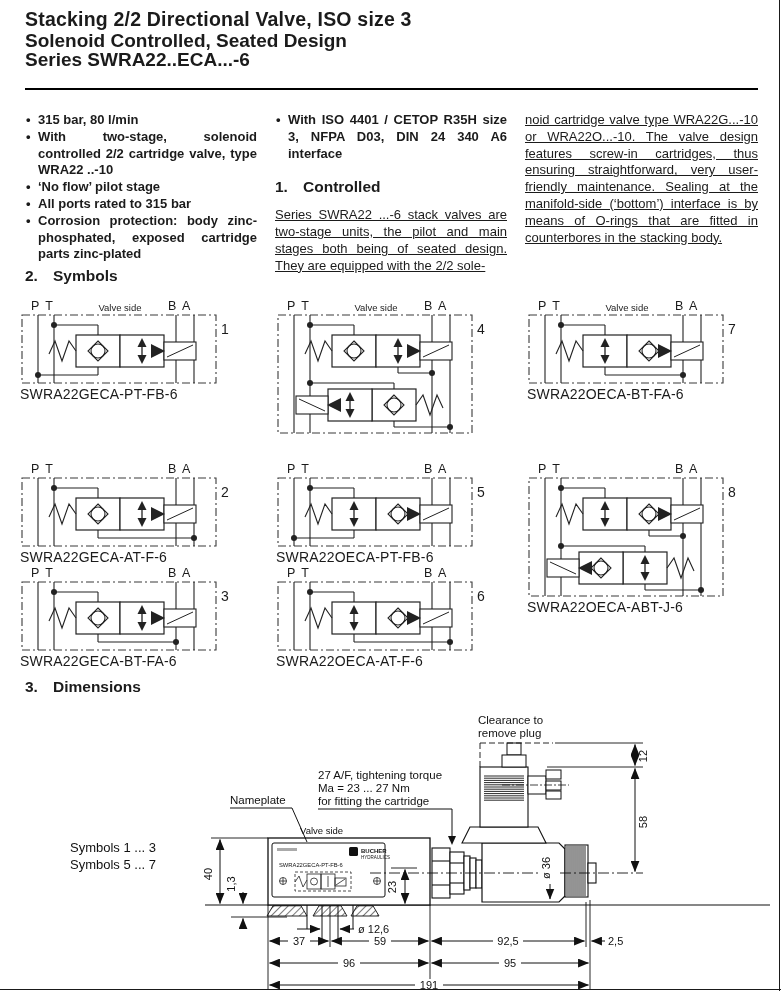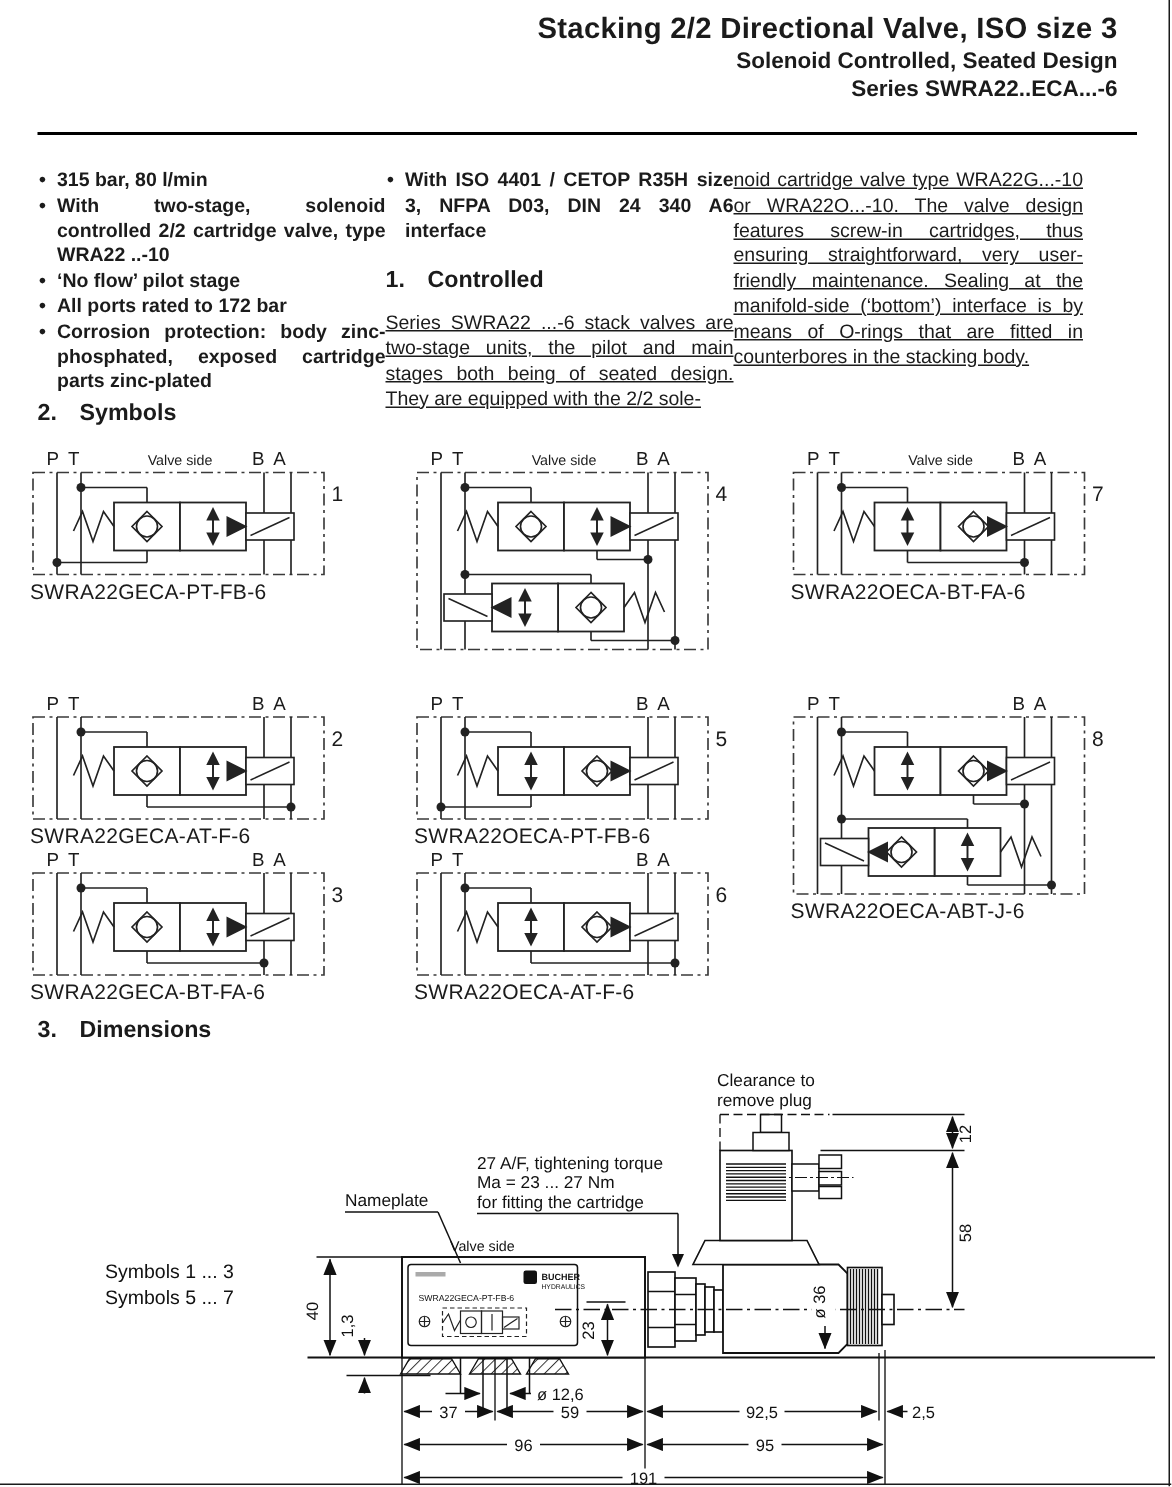--- a/index.html
+++ b/index.html
@@ -1,25 +1,25 @@
 <!DOCTYPE html>
 <html><head>
 <meta charset="utf-8">
 <style>
   html,body{margin:0;padding:0;}
   body{width:781px;height:991px;position:relative;background:#fff;overflow:hidden;
        font-family:"Liberation Sans","DejaVu Sans",sans-serif;color:#1b1b1b;}
   
-  .hdr{position:absolute;left:25px;top:8px;width:720px;text-align:right;}
+  .hdr{position:absolute;left:25px;top:8px;width:720px;}
   .hdr h1{margin:0;font-size:19.5px;font-weight:bold;letter-spacing:.2px;}
-  .hdr .sub{font-size:15px;font-weight:bold;line-height:19px;}
+  .hdr .sub{font-size:19px;font-weight:bold;line-height:19px;}
   .rule{position:absolute;left:25px;top:88px;width:733px;height:1.5px;background:#000;}
   
   .intro{position:absolute;left:25px;top:112px;width:733px;display:grid;
-         grid-template-columns:232px 232px 233px;font-size:13px;line-height:16.8px;}
+         grid-template-columns:232px 232px 233px;column-gap:18px;font-size:13px;line-height:16.8px;}
   ul.bul{margin:0;padding:0;list-style:none;}
   ul.bul li{padding-left:13px;position:relative;text-align:justify;font-weight:bold;}
   ul.bul li::before{content:"\2022";position:absolute;left:1px;}
   ul.bul li.b{font-weight:bold;}
   .intro p{margin:0;text-align:justify;text-decoration:underline;}
   .h2{display:flex;font-size:15.5px;font-weight:bold;}
   .h2 .n{width:28px;flex:0 0 28px;}
   .intro .h2{margin:17px 0 11px 0;}
   .sec-h{position:absolute;left:25px;}
   
@@ -56,21 +56,21 @@
     <div class="sub">Series SWRA22..ECA...-6</div>
   </div>
   <div class="rule"></div>
 
   <div class="intro">
     <div>
       <ul class="bul">
         <li class="b">315 bar, 80 l/min</li>
         <li>With two-stage, solenoid controlled 2/2 cartridge valve, type WRA22 ..-10</li>
         <li>‘No flow’ pilot stage</li>
-        <li>All ports rated to 172 bar</li>
+        <li>All ports rated to 315 bar</li>
         <li>Corrosion protection: body zinc-phosphated, exposed cartridge parts zinc-plated</li>
       </ul>
     </div>
     <div>
       <ul class="bul">
         <li>With ISO 4401 / CETOP R35H size 3, NFPA D03, DIN 24 340 A6 interface</li>
       </ul>
       <div class="h2">
         <span class="n">1.</span>
         <span>Controlled</span>

